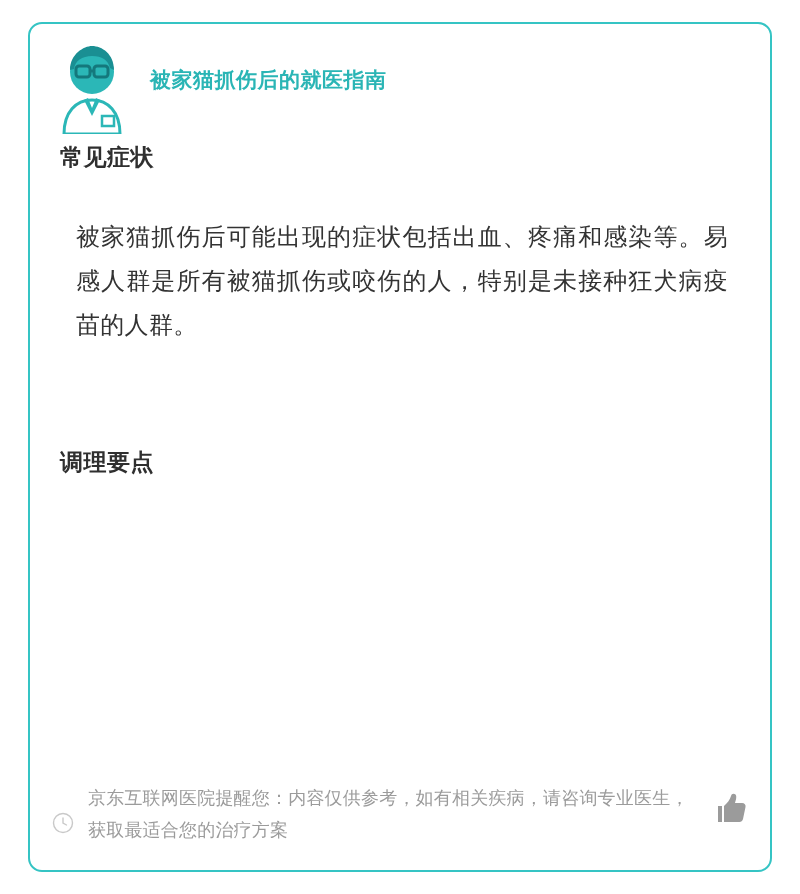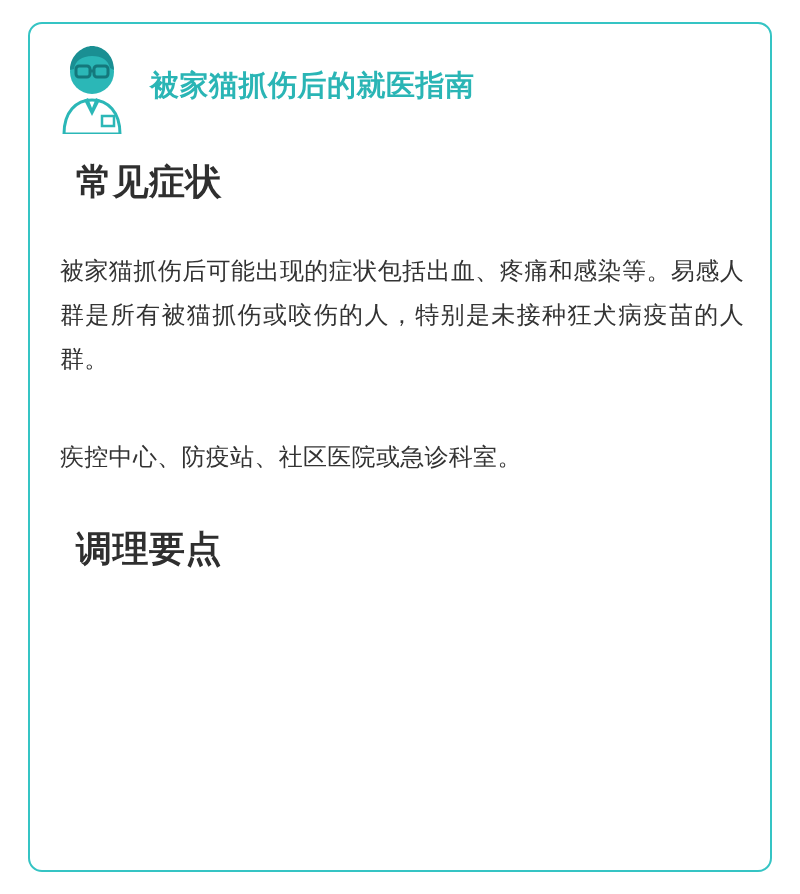--- a/index.html
+++ b/index.html
@@ -31,42 +31,42 @@
     top: 14px;
     width: 96px;
     height: 96px;
   }
   .avatar svg { display: block; }
 
   .title {
     position: absolute;
     left: 120px;
     top: 42px;
-    font-size: 29px;
+    font-size: 21px;
     font-weight: 700;
     color: #2ab5b5;
     letter-spacing: 0.5px;
     white-space: nowrap;
   }
 
   .content {
     position: absolute;
     left: 30px;
     top: 118px;
     right: 26px;
   }
   h2.section {
-    margin: 16px;
-    font-size: 36px;
+    margin: 0;
+    font-size: 23px;
     font-weight: 700;
     color: #2f2f2f;
     letter-spacing: 0.5px;
   }
   p.body {
-    margin: 0;
+    margin: 16px;
     font-size: 24px;
     line-height: 44px;
     color: #333333;
     text-align: justify;
     letter-spacing: 0.3px;
   }
   .gap-a { height: 26px; }
   .gap-b { height: 30px; }
   .gap-c { height: 24px; }
   .gap-d { height: 30px; }
@@ -132,20 +132,34 @@
   </div>
 
   <div class="title">被家猫抓伤后的就医指南</div>
 
   <div class="content">
     <h2 class="section">常见症状</h2>
     <div class="gap-a"></div>
     <p class="body">被家猫抓伤后可能出现的症状包括出血、疼痛和感染等。易感人群是所有被猫抓伤或咬伤的人，特别是未接种狂犬病疫苗的人群。</p>
     <div class="gap-b"></div>
     <div class="gap-c"></div>
-    <p class="body">疾控中心、防疫站、社区医院或急诊科室。</p>
     <div class="gap-d"></div>
     <h2 class="section">调理要点</h2>
     <div class="gap-e"></div>
   </div>
 
+  <div class="footer">
+    <div class="clock-icon">
+      <svg width="22" height="22" viewBox="0 0 22 22" xmlns="http://www.w3.org/2000/svg">
+        <circle cx="11" cy="11" r="9.5" fill="none" stroke="#c9c9c9" stroke-width="1.4"></circle>
+        <path d="M11 6 L11 11 L14.5 13" fill="none" stroke="#c9c9c9" stroke-width="1.4" stroke-linecap="round"></path>
+      </svg>
+    </div>
+    <div class="footer-text">京东互联网医院提醒您：内容仅供参考，如有相关疾病，请咨询专业医生，获取最适合您的治疗方案</div>
+    <div class="thumb-icon">
+      <svg width="42" height="42" viewBox="0 0 42 42" xmlns="http://www.w3.org/2000/svg">
+        <path d="M12 18 L12 34 L8 34 L8 18 Z" fill="#9b9b9b"></path>
+        <path d="M14 18 C17 15 20 12 21 8 C21.5 5.5 24 5 25.5 6.5 C27 8 26 12 25 15 L32 15 C34.5 15 36 17 35.5 19 L33 31 C32.6 33 31 34 29.5 34 L14 34 Z" fill="#9b9b9b"></path>
+      </svg>
+    </div>
+  </div>
 
 </div>
 
 </body></html>

